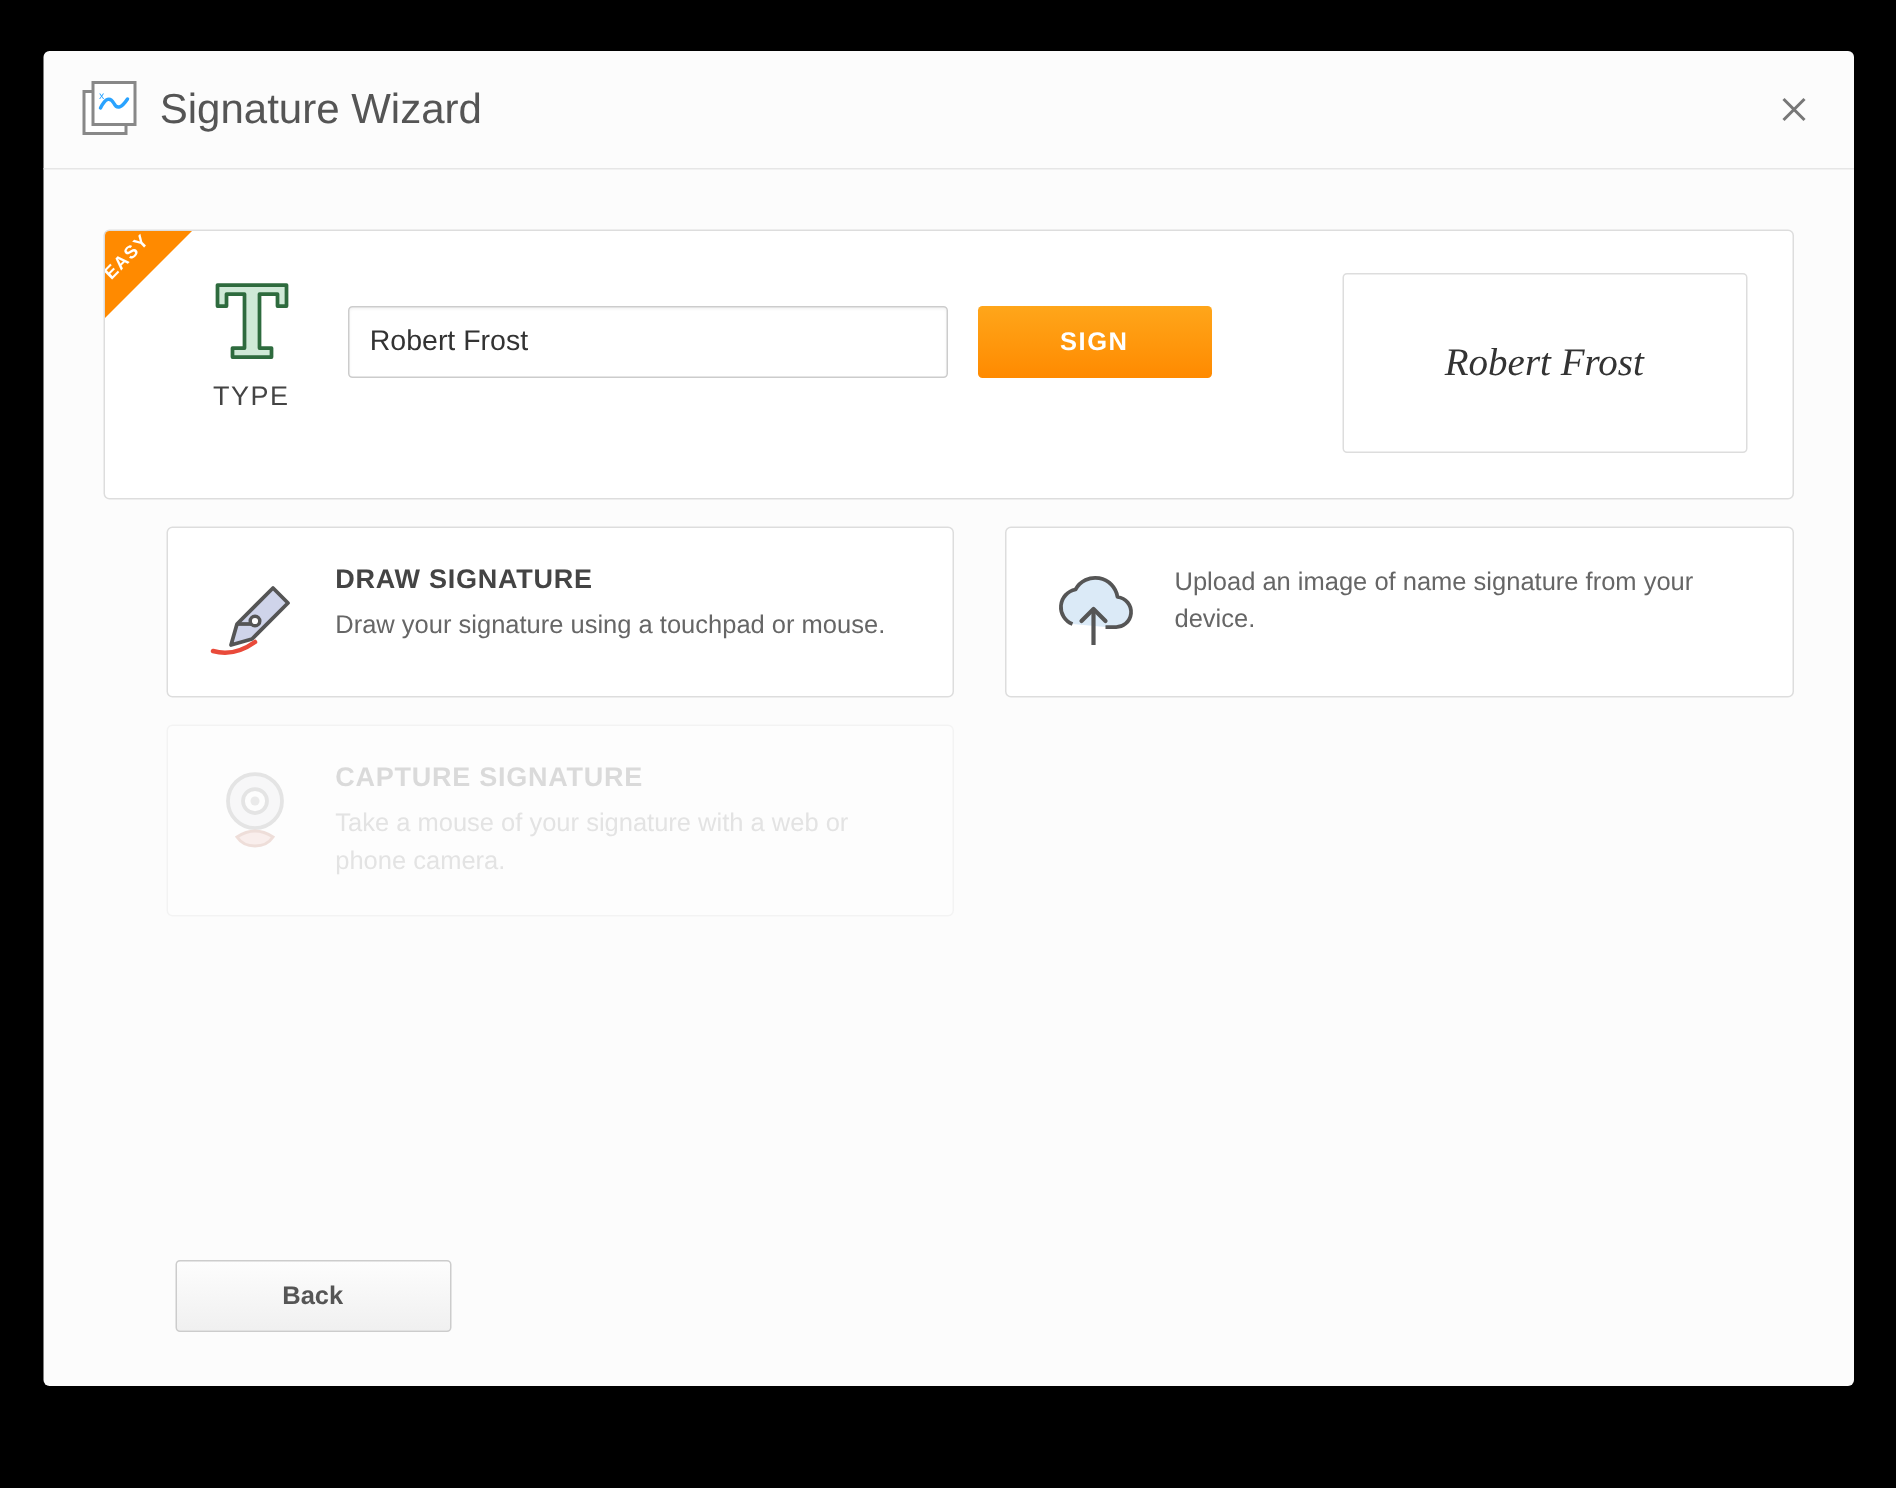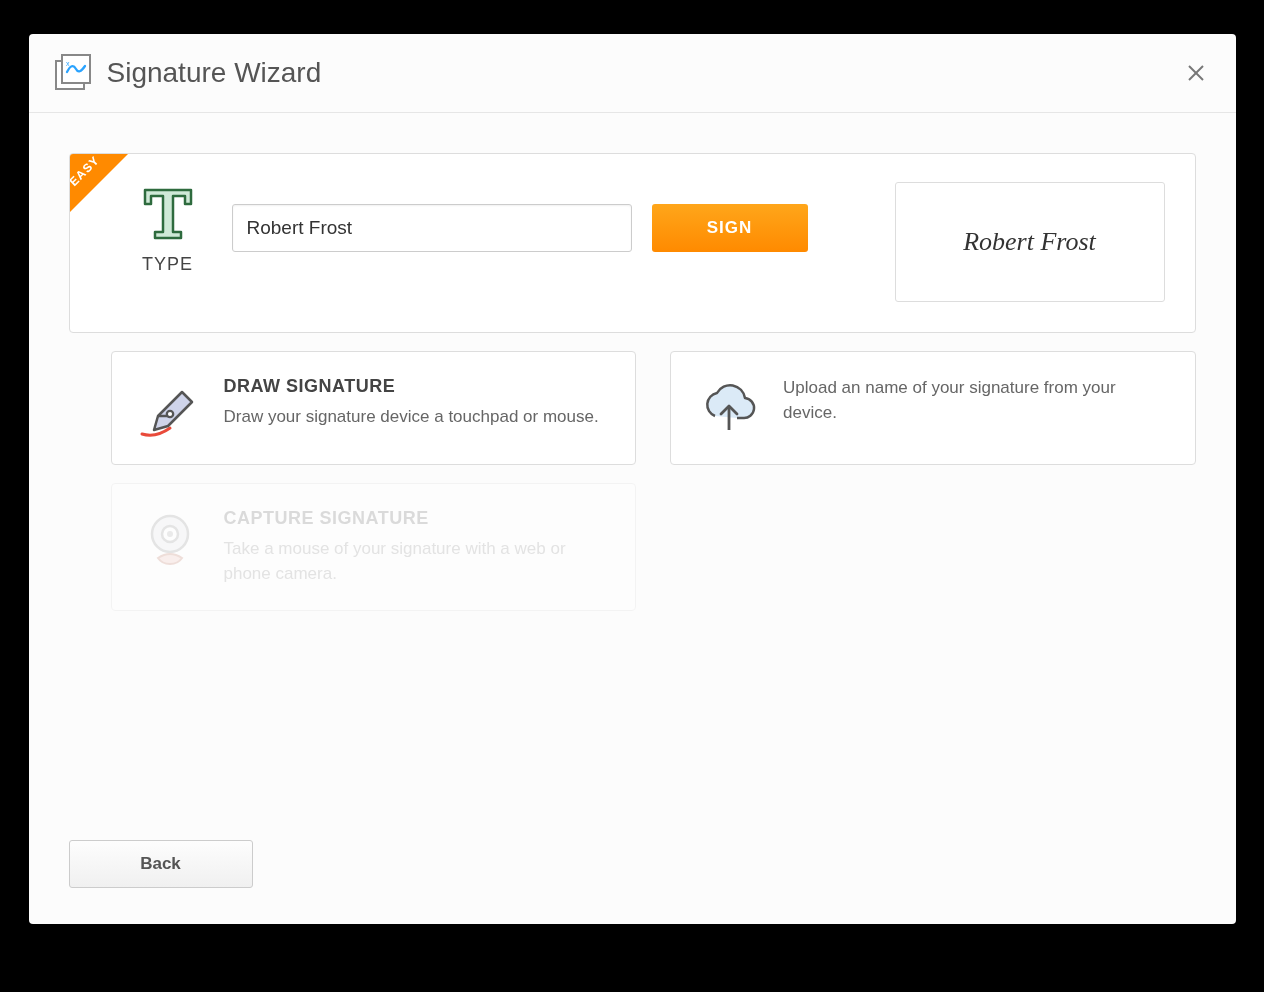--- a/index.html
+++ b/index.html
@@ -177,20 +177,21 @@
     font-size: 17px;
     color: #666;
     line-height: 1.45;
   }
   .option-card.disabled .opt-desc { color:#b5b5b5; }
   .option-row.second { margin-top: 18px; justify-content: flex-end; }
   .option-row.second .spacer { flex:1; visibility:hidden; }
   
   .dialog-footer {
     padding: 0 40px 36px;
+    margin-left: 48px;
   }
   .back-btn {
     width: 184px;
     height: 48px;
     background: linear-gradient(#fdfdfd, #f0f0f0);
     border: 1px solid #ccc;
     border-radius: 3px;
     font-size: 17px;
     font-weight: 600;
     color: #555;
@@ -250,34 +251,34 @@
         <div class="opt-icon">
           <svg width="64" height="64" viewBox="0 0 64 64">
             <path d="M4 58 q14 4 28 -6" fill="none" stroke="#e94a3a" stroke-width="3" stroke-linecap="round"></path>
             <path d="M20 40 L44 16 L54 26 L30 50 L16 54 Z" fill="#cfd4ea" stroke="#555" stroke-width="2.5" stroke-linejoin="round"></path>
             <line x1="20" y1="40" x2="32" y2="40" stroke="#555" stroke-width="2.5"></line>
             <circle cx="32" cy="38" r="3.2" fill="#fff" stroke="#555" stroke-width="2.3"></circle>
           </svg>
         </div>
         <div>
           <div class="opt-title">DRAW SIGNATURE</div>
-          <div class="opt-desc">Draw your signature device a touchpad or mouse.</div>
+          <div class="opt-desc">Draw your signature using a touchpad or mouse.</div>
         </div>
       </div>
 
       <div class="option-card">
         <div class="opt-icon">
           <svg width="64" height="64" viewBox="0 0 64 64">
             <path d="M18 40 a12 12 0 0 1 2 -23 a15 15 0 0 1 28 5 a10 10 0 0 1 -2 20 h-6" fill="#dbeaf7" stroke="#555" stroke-width="2.5" stroke-linejoin="round"></path>
             <line x1="32" y1="54" x2="32" y2="30" stroke="#555" stroke-width="2.8"></line>
             <polyline points="24,38 32,30 40,38" fill="none" stroke="#555" stroke-width="2.8" stroke-linecap="round" stroke-linejoin="round"></polyline>
           </svg>
         </div>
         <div>
-          <div class="opt-desc">Upload an name of your signature from your device.</div>
+          <div class="opt-desc">Upload an image of name signature from your device.</div>
         </div>
       </div>
     </div>
 
     <div class="option-row second">
       <div class="option-card disabled">
         <div class="opt-icon">
           <svg width="64" height="64" viewBox="0 0 64 64">
             <circle cx="32" cy="26" r="18" fill="#eef0f3" stroke="#b8b8b8" stroke-width="2.5"></circle>
             <circle cx="32" cy="26" r="8" fill="#fff" stroke="#b8b8b8" stroke-width="2.5"></circle>

